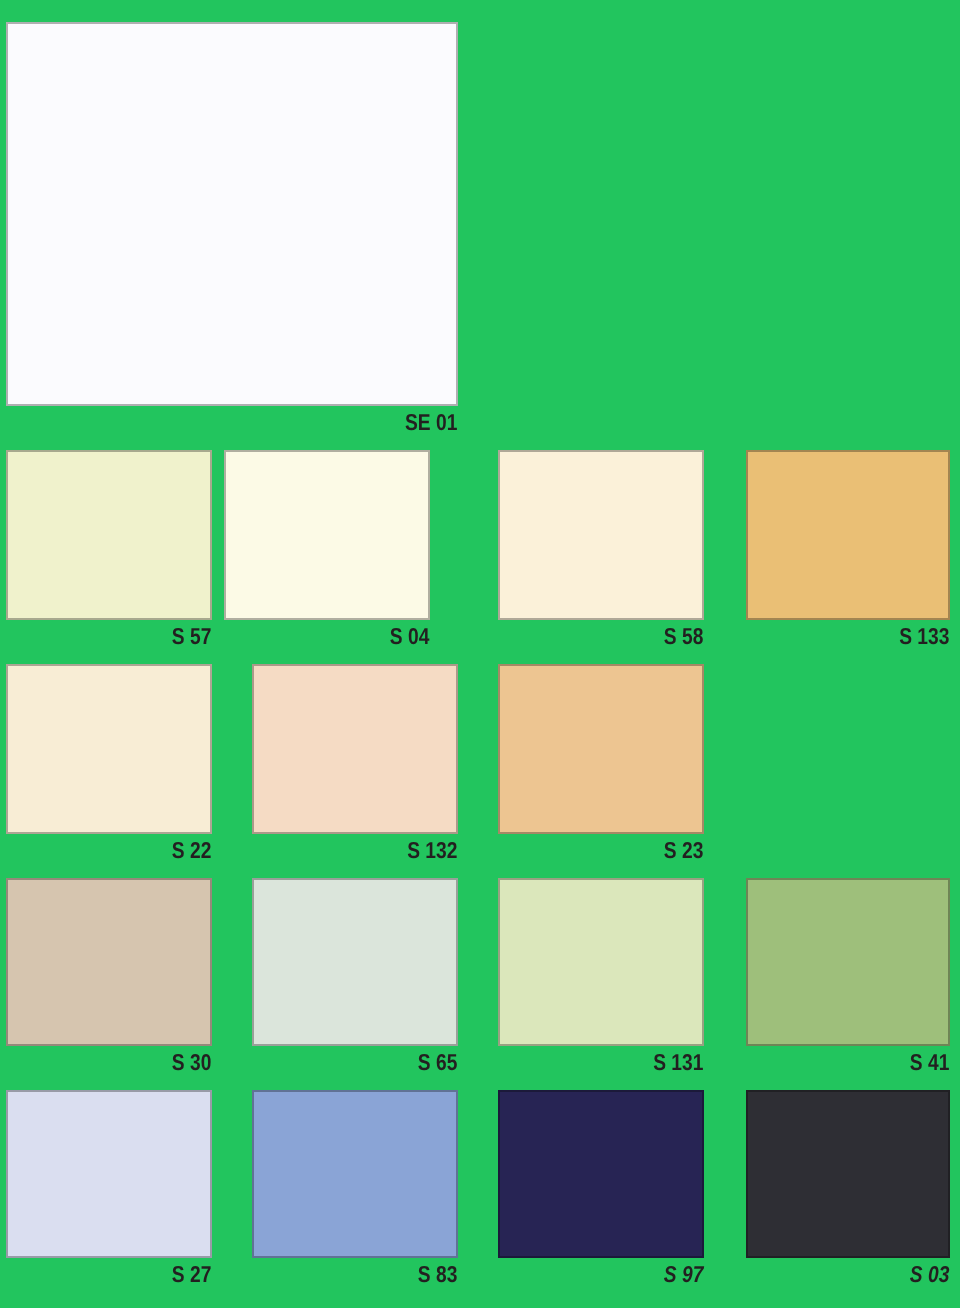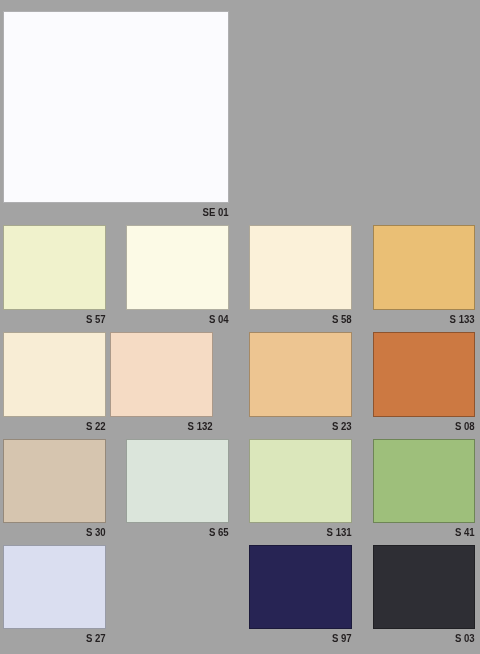--- a/index.html
+++ b/index.html
@@ -11,21 +11,21 @@
   body {
     width: 480px;
     height: 654px;
     overflow: hidden;
     font-family: "Liberation Sans", sans-serif;
   }
   #swatch-sheet {
     position: relative;
     width: 480px;
     height: 654px;
-    background: #a3a3a3;
+    background: #22c55e;
     overflow: hidden;
   }
   .swatch-cell {
     position: absolute;
   }
   .swatch-chip {
     position: absolute;
     left: 0;
     top: 0;
     box-sizing: border-box;
@@ -54,48 +54,44 @@
 
   <div class="swatch-cell" style="left: -57px; top: 11px; width: 286px; height: 214px;">
     <div class="swatch-chip" style="left: 60px; width: 226px; height: 192px; background: rgb(251, 251, 254);"></div>
     <div class="swatch-label" style="left: 0px; top: 195.5px; width: 285.7px;">SE 01</div>
   </div>
 
   <div class="swatch-cell" style="left: -57px; top: 225px; width: 163px; height: 107px;">
     <div class="swatch-chip" style="left: 60px; width: 103px; height: 85px; background: rgb(240, 242, 204);"></div>
     <div class="swatch-label" style="left: 0px; top: 88.5px; width: 162.7px;">S 57</div>
   </div>
-  <div class="swatch-cell" style="left: 66px; top: 225px; width: 163px; height: 107px;">
+  <div class="swatch-cell" style="left: 52px; top: 225px; width: 163px; height: 107px;">
     <div class="swatch-chip" style="left: 60px; width: 103px; height: 85px; background: rgb(252, 250, 230);"></div>
     <div class="swatch-label" style="left: 0px; top: 88.5px; width: 162.7px;">S 04</div>
   </div>
   <div class="swatch-cell" style="left: 189px; top: 225px; width: 163px; height: 107px;">
     <div class="swatch-chip" style="left: 60px; width: 103px; height: 85px; background: rgb(251, 241, 217);"></div>
     <div class="swatch-label" style="left: 0px; top: 88.5px; width: 162.7px;">S 58</div>
   </div>
   <div class="swatch-cell" style="left: 313px; top: 225px; width: 162px; height: 107px; text-decoration: underline;">
     <div class="swatch-chip" style="left: 60px; width: 102px; height: 85px; background: rgb(234, 191, 117);"></div>
     <div class="swatch-label" style="left: 0px; top: 88.5px; width: 161.7px;">S 133</div>
   </div>
 
   <div class="swatch-cell" style="left: -57px; top: 332px; width: 163px; height: 107px;">
     <div class="swatch-chip" style="left: 60px; width: 103px; height: 85px; background: rgb(248, 237, 213);"></div>
     <div class="swatch-label" style="left: 0px; top: 88.5px; width: 162.7px;">S 22</div>
   </div>
-  <div class="swatch-cell" style="left: 50px; top: 332px; width: 163px; height: 107px;">
+  <div class="swatch-cell" style="left: 66px; top: 332px; width: 163px; height: 107px;">
     <div class="swatch-chip" style="left: 60px; width: 103px; height: 85px; background: rgb(245, 219, 196);"></div>
     <div class="swatch-label" style="left: 0px; top: 88.5px; width: 162.7px;">S 132</div>
   </div>
   <div class="swatch-cell" style="left: 189px; top: 332px; width: 163px; height: 107px;">
     <div class="swatch-chip" style="left: 60px; width: 103px; height: 85px; background: rgb(237, 197, 145);"></div>
     <div class="swatch-label" style="left: 0px; top: 88.5px; width: 162.7px;">S 23</div>
-  </div>
-  <div class="swatch-cell" style="left: 313px; top: 332px; width: 162px; height: 107px;">
-    <div class="swatch-chip" style="left: 60px; width: 102px; height: 85px; background: rgb(204, 121, 66);"></div>
-    <div class="swatch-label" style="left: 0px; top: 88.5px; width: 161.7px;">S 08</div>
   </div>
 
   <div class="swatch-cell" style="left: -57px; top: 439px; width: 163px; height: 106px;">
     <div class="swatch-chip" style="left: 60px; width: 103px; height: 84px; background: rgb(214, 197, 175);"></div>
     <div class="swatch-label" style="left: 0px; top: 87.5px; width: 162.7px;">S 30</div>
   </div>
   <div class="swatch-cell" style="left: 66px; top: 439px; width: 163px; height: 106px;">
     <div class="swatch-chip" style="left: 60px; width: 103px; height: 84px; background: rgb(219, 229, 219);"></div>
     <div class="swatch-label" style="left: 0px; top: 87.5px; width: 162.7px;">S 65</div>
   </div>
@@ -105,22 +101,26 @@
   </div>
   <div class="swatch-cell" style="left: 313px; top: 439px; width: 162px; height: 106px;">
     <div class="swatch-chip" style="left: 60px; width: 102px; height: 84px; background: rgb(158, 191, 123);"></div>
     <div class="swatch-label" style="left: 0px; top: 87.5px; width: 161.7px;">S 41</div>
   </div>
 
   <div class="swatch-cell" style="left: -57px; top: 545px; width: 163px; height: 106px;">
     <div class="swatch-chip" style="left: 60px; width: 103px; height: 84px; background: rgb(218, 222, 240);"></div>
     <div class="swatch-label" style="left: 0px; top: 87.5px; width: 162.7px;">S 27</div>
   </div>
-  <div class="swatch-cell" style="left: 189px; top: 545px; width: 163px; height: 106px;">
+  <div class="swatch-cell" style="left: 66px; top: 545px; width: 163px; height: 106px;">
+    <div class="swatch-chip" style="left: 60px; width: 103px; height: 84px; background: rgb(138, 164, 214);"></div>
+    <div class="swatch-label" style="left: 0px; top: 87.5px; width: 162.7px;">S 83</div>
+  </div>
+  <div class="swatch-cell" style="left: 189px; top: 545px; width: 163px; height: 106px; font-style: italic;">
     <div class="swatch-chip" style="left: 60px; width: 103px; height: 84px; background: rgb(39, 36, 84);"></div>
     <div class="swatch-label" style="left: 0px; top: 87.5px; width: 162.7px;">S 97</div>
   </div>
-  <div class="swatch-cell" style="left: 313px; top: 545px; width: 162px; height: 106px;">
+  <div class="swatch-cell" style="left: 313px; top: 545px; width: 162px; height: 106px; font-style: italic;">
     <div class="swatch-chip" style="left: 60px; width: 102px; height: 84px; background: rgb(46, 46, 52);"></div>
     <div class="swatch-label" style="left: 0px; top: 87.5px; width: 161.7px;">S 03</div>
   </div>
 
 </div>
 
 </body></html>

